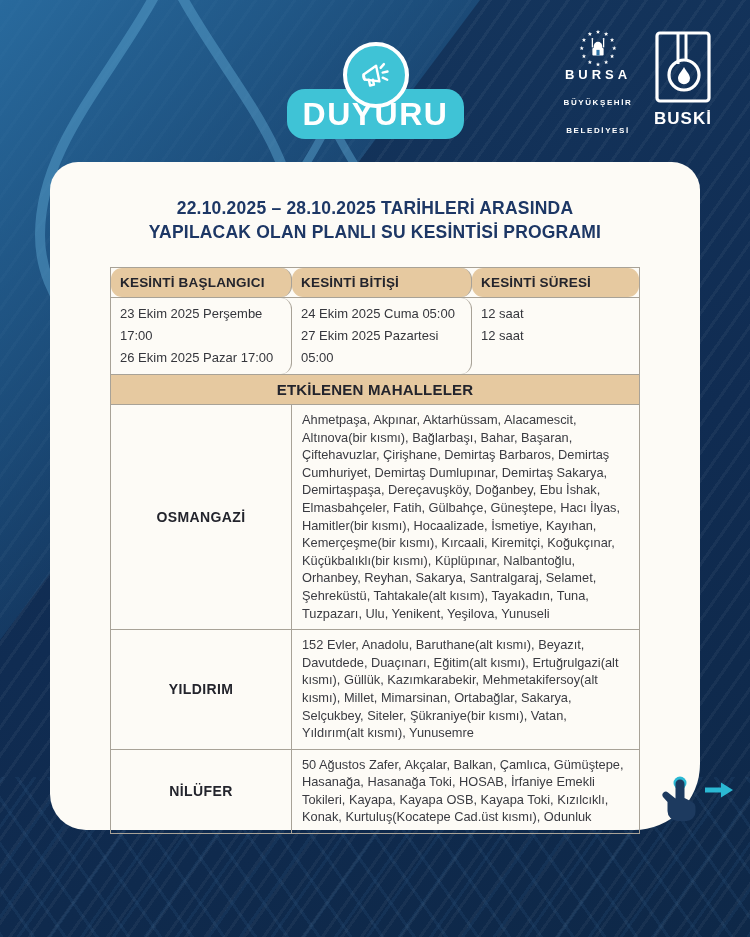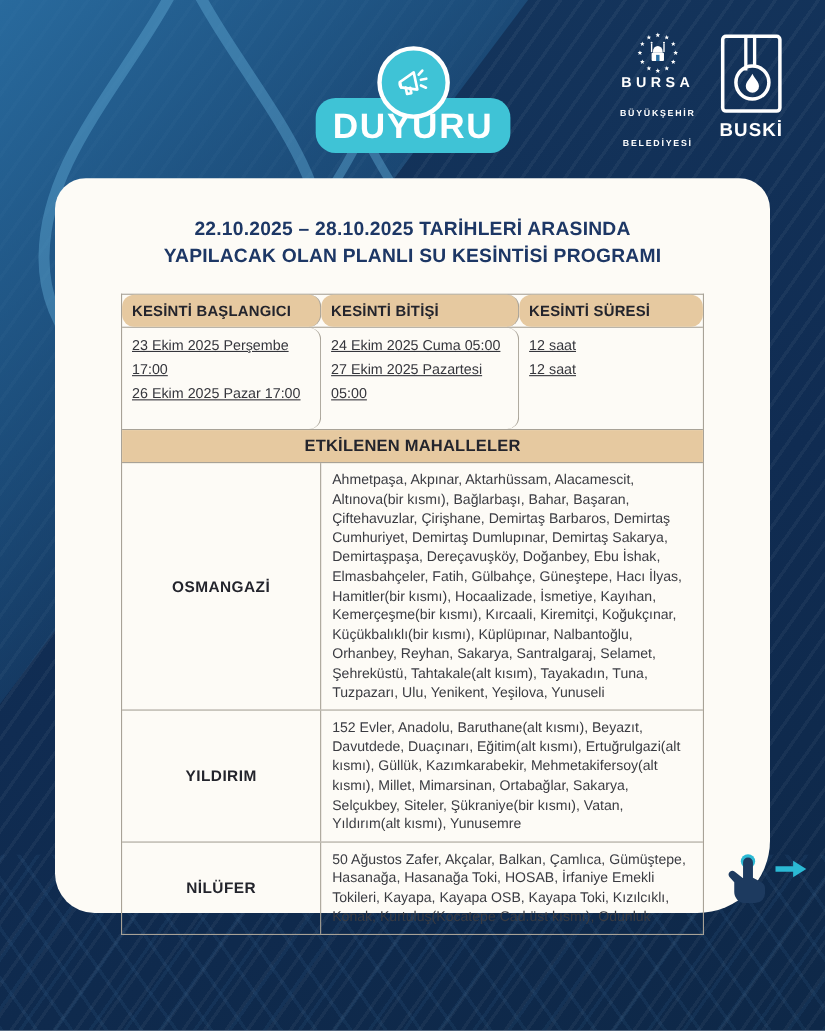--- a/index.html
+++ b/index.html
@@ -72,21 +72,21 @@
     position:absolute; left:60px; top:105px; width:530px;
     border:1px solid #a8a297; border-bottom:none; font-size:13px; color:#35363c;
   }
   .trow { display:grid; grid-template-columns:181px 180px 167px; border-bottom:1px solid #a8a297; }
   .trow > div { padding:6px 9px; border-right:1px solid #a8a297;border-radius:11px; }
   .trow > div:last-child { border-right:none; }
   .thead > div {
     background:#e6c9a0; color:#23242c; font-weight:800; font-size:13.5px;
     padding:7px 9px; letter-spacing:.2px;
   }
-  .dates > div { line-height:22px; padding-top:5px; padding-bottom:21px;text-decoration:underline; }
+  .dates > div { line-height:22px; padding-top:5px; padding-bottom:5px; }
   .band {
     border-bottom:1px solid #a8a297; background:#e6c9a0; color:#23242c;
     text-align:center; font-weight:800; font-size:15px; padding:6px 0; letter-spacing:.2px;
   }
   .drow { display:grid; grid-template-columns:181px 347px; border-bottom:1px solid #a8a297; }
   .drow .dname {
     display:flex; align-items:center; justify-content:center;
     font-weight:800; font-size:14px; color:#23242c; letter-spacing:.4px;
     border-right:1px solid #a8a297; text-align:center;
   }

